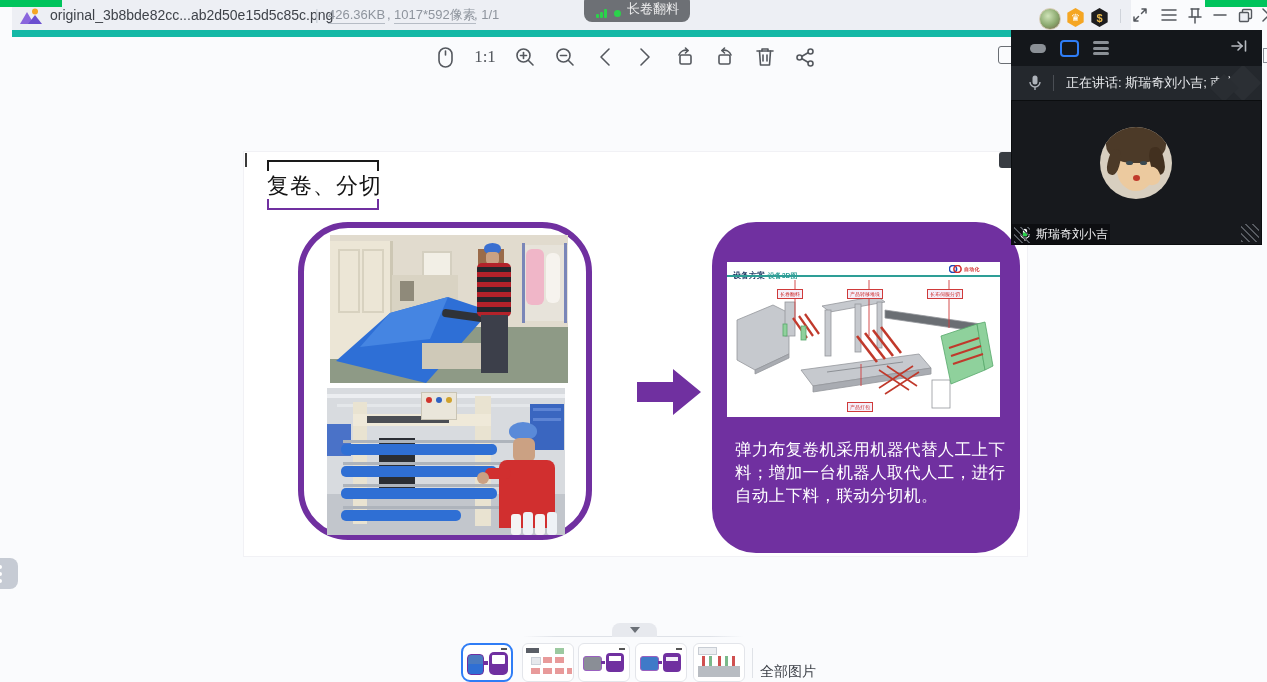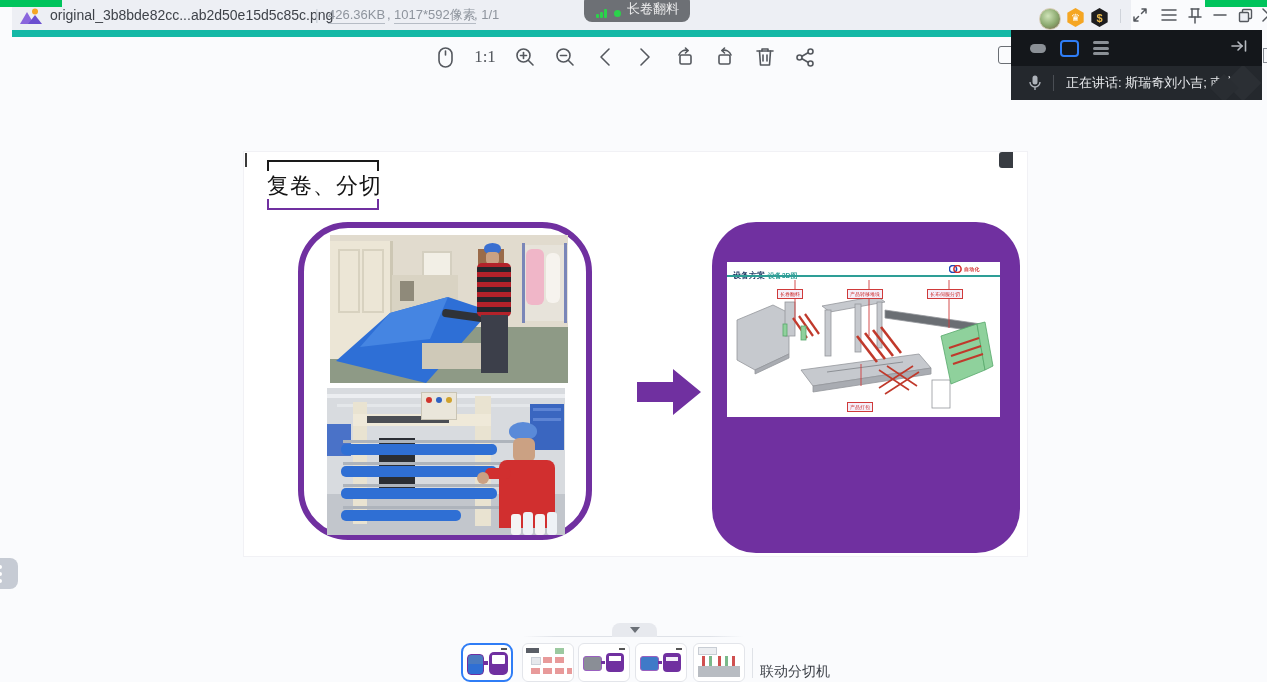--- a/index.html
+++ b/index.html
@@ -356,20 +356,21 @@
           <line x1="222" y1="2" x2="222" y2="50"></line>
           <line x1="134" y1="108" x2="134" y2="86"></line>
       </g>
     </svg>
     <span class="dg-label" style="left:50px;top:27px">长卷翻料</span>
     <span class="dg-label" style="left:120px;top:27px">产品转移堆垛</span>
     <span class="dg-label" style="left:200px;top:27px">长布伺服分切</span>
     <span class="dg-label" style="left:120px;top:140px">产品打包</span>
   </div>
 
+  <div class="abs desc" style="left:23px;top:216px;width:272px">弹力布复卷机采用机器代替人工上下料；增加一台机器人取代人工，进行自动上下料，联动分切机。</div>
 </div>
 
 <div class="abs" style="left:999px;top:152px;width:14px;height:16px;background:#383c42;border-radius:3px 0 0 3px"></div>
 <div class="abs vpanel">
   <div class="abs vp-head">
     <div style="width:16px;height:9px;border-radius:5px;background:#8b9096;margin-left:19px"></div>
     <div style="width:15px;height:13px;border:2.5px solid #2f7df6;border-radius:4px;margin-left:14px"></div>
     <div style="margin-left:14px;display:flex;flex-direction:column;gap:2.5px">
       <i style="width:16px;height:3px;background:#8b9096;border-radius:2px"></i>
       <i style="width:16px;height:3px;background:#8b9096;border-radius:2px"></i>
@@ -386,20 +387,45 @@
   <div class="abs vp-row">
     <svg width="12" height="16" viewBox="0 0 12 16" style="margin-left:18px">
       <rect x="3.5" y="0.5" width="5" height="9" rx="2.5" fill="#aeb3ba"></rect>
       <path d="M1 7 a5 5 0 0 0 10 0" fill="none" stroke="#aeb3ba" stroke-width="1.4"></path>
       <line x1="6" y1="12" x2="6" y2="15" stroke="#aeb3ba" stroke-width="1.4"></line>
     </svg>
     <div style="width:1px;height:16px;background:#4a4e54;margin-left:12px"></div>
     <span class="speak" style="margin-left:12px">正在讲话: 斯瑞奇刘小吉; 南京...</span>
     <div class="abs" style="right:6px;top:4px;width:26px;height:26px;background:#2b2f34;transform:rotate(45deg)"></div>
     <div class="abs" style="right:28px;top:12px;width:20px;height:20px;background:#292d32;transform:rotate(45deg)"></div>
+  </div>
+  <div class="abs vp-video">
+
+    <div class="abs" style="left:88px;top:26px;width:72px;height:72px;border-radius:50%;background:#d8cfc0;overflow:hidden">
+      <div class="abs" style="left:17px;top:22px;width:38px;height:42px;border-radius:50%;background:#ecca9f"></div>
+      <div class="abs" style="left:6px;top:-4px;width:60px;height:40px;border-radius:50% 50% 45% 45%;background:#4c3a28"></div>
+      <div class="abs" style="left:8px;top:22px;width:12px;height:26px;border-radius:40%;background:#4c3a28;transform:rotate(14deg)"></div>
+      <div class="abs" style="left:50px;top:20px;width:14px;height:28px;border-radius:40%;background:#42301f;transform:rotate(-12deg)"></div>
+      <div class="abs" style="left:26px;top:34px;width:7px;height:4px;border-radius:50%;background:#3a4a52"></div>
+      <div class="abs" style="left:40px;top:34px;width:7px;height:4px;border-radius:50%;background:#3a4a52"></div>
+      <div class="abs" style="left:33px;top:48px;width:7px;height:6px;border-radius:50%;background:#c0392b"></div>
+      <div class="abs" style="left:44px;top:40px;width:16px;height:18px;border-radius:45%;background:#ecca9f;transform:rotate(-20deg)"></div>
+    </div>
+
+    <div class="abs nametag" style="left:0;top:123px;width:98px;height:21px">
+      <svg width="10" height="14" viewBox="0 0 12 16" style="margin-left:8px">
+        <rect x="3.5" y="0.5" width="5" height="9" rx="2.5" fill="#fff"></rect>
+        <rect x="3.5" y="5" width="5" height="4.5" fill="#2bd24b"></rect>
+        <path d="M1 7 a5 5 0 0 0 10 0" fill="none" stroke="#fff" stroke-width="1.4"></path>
+        <line x1="6" y1="12" x2="6" y2="15" stroke="#fff" stroke-width="1.4"></line>
+      </svg>
+      <span style="margin-left:6px">斯瑞奇刘小吉</span>
+    </div>
+    <div class="abs hatch" style="left:2px;top:126px;width:16px;height:16px"></div>
+    <div class="abs hatch" style="right:2px;bottom:2px;width:18px;height:18px"></div>
   </div>
 </div>
 
 <div class="abs" style="left:523px;top:636px;width:220px;height:1px;background:linear-gradient(90deg,transparent,#dfe2e8 15%,#dfe2e8 85%,transparent)"></div>
 <div class="abs" style="left:612px;top:623px;width:45px;height:14px;background:#e7e9ee;border-radius:8px 8px 0 0;display:flex;align-items:center;justify-content:center">
   <span class="tabv"></span>
 </div>
 
 <div class="abs thumb sel" style="left:461px">
   <div style="left:4px;top:9px;width:15px;height:19px;border:1.5px solid #7030a0;border-radius:4px;background:linear-gradient(#4a7ac0 0 50%,#2f6fd4 50% 100%)"></div>
@@ -436,19 +462,19 @@
 <div class="abs thumb" style="left:693px">
   <div style="left:4px;top:3px;width:17px;height:6px;background:#eceef1;border:1px solid #c8cdd4"></div>
   <div style="left:4px;top:22px;width:42px;height:11px;background:#b8bcc2"></div>
   <div style="left:8px;top:12px;width:3px;height:10px;background:#d05050"></div>
   <div style="left:15px;top:12px;width:3px;height:10px;background:#7ab98a"></div>
   <div style="left:24px;top:12px;width:3px;height:10px;background:#d05050"></div>
   <div style="left:31px;top:12px;width:3px;height:10px;background:#7ab98a"></div>
   <div style="left:38px;top:12px;width:3px;height:10px;background:#d05050"></div>
 </div>
 <div class="abs" style="left:752px;top:648px;width:1px;height:30px;background:#dfe2e7"></div>
-<span class="abs all-label" style="left:760px;top:663px">联动分切机</span>
+<span class="abs all-label" style="left:760px;top:663px">全部图片</span>
 
 <div class="abs" style="left:-13px;top:558px;width:31px;height:31px;background:#c6cbd4;border-radius:8px">
   <div class="abs" style="left:3px;top:7px;width:12px;height:3.5px;background:#fff;border-radius:2px"></div>
   <div class="abs" style="left:3px;top:14px;width:12px;height:3.5px;background:#fff;border-radius:2px"></div>
   <div class="abs" style="left:3px;top:21px;width:12px;height:3.5px;background:#fff;border-radius:2px"></div>
 </div>
 
 </body></html>

